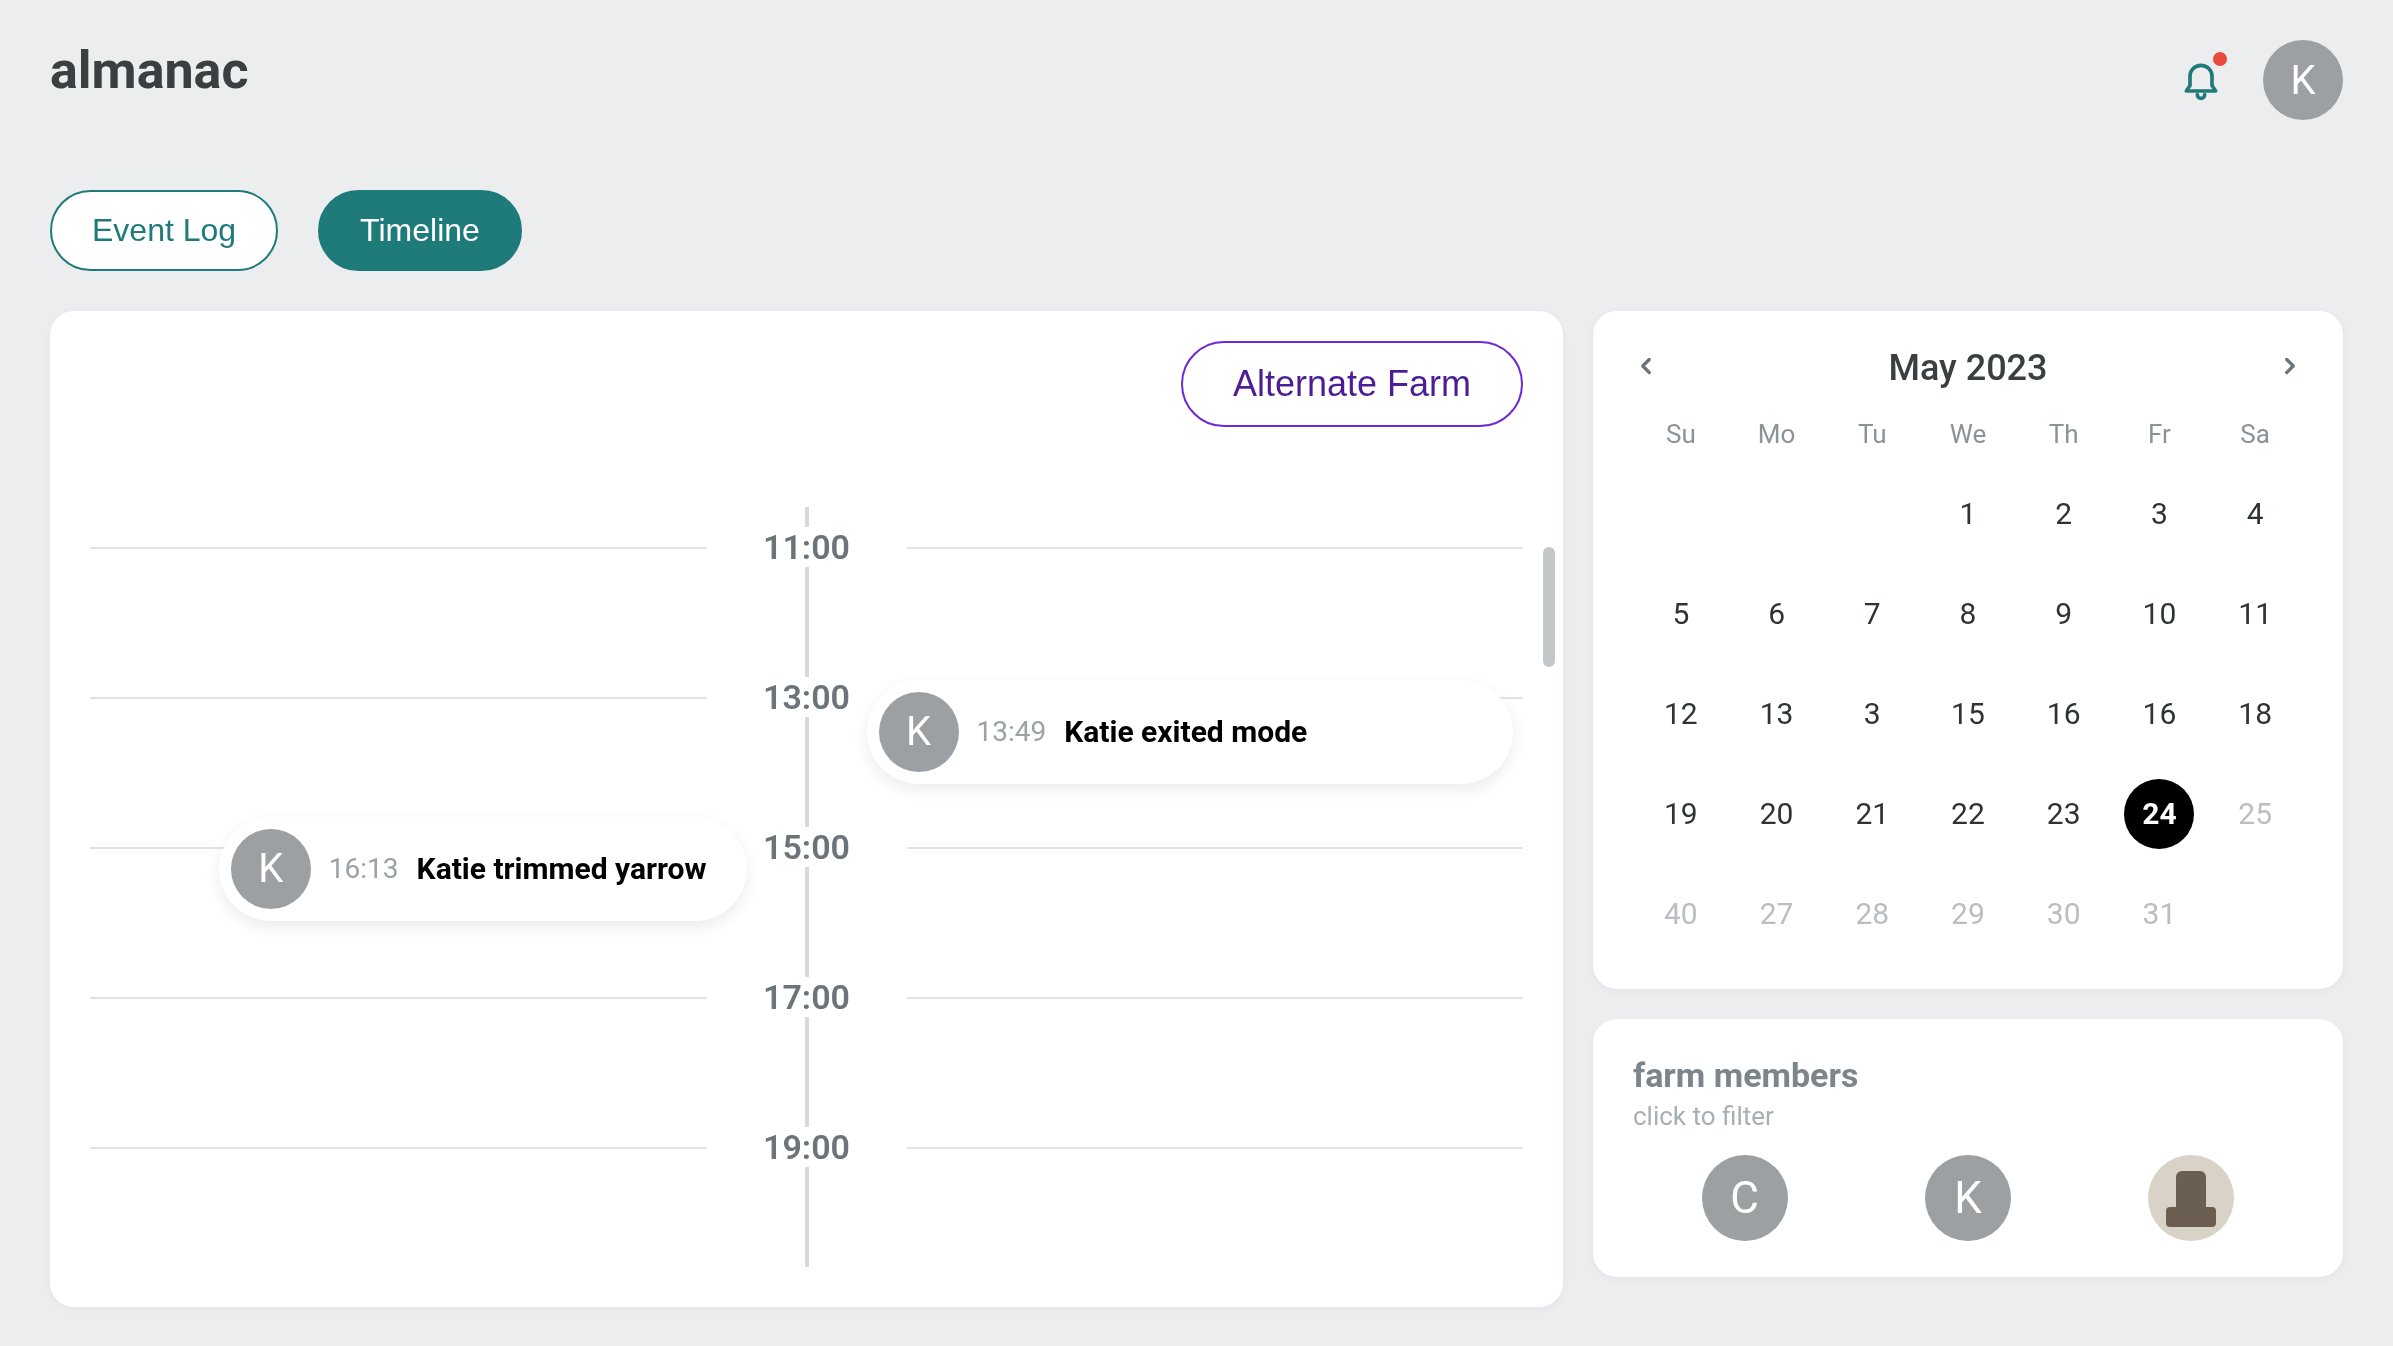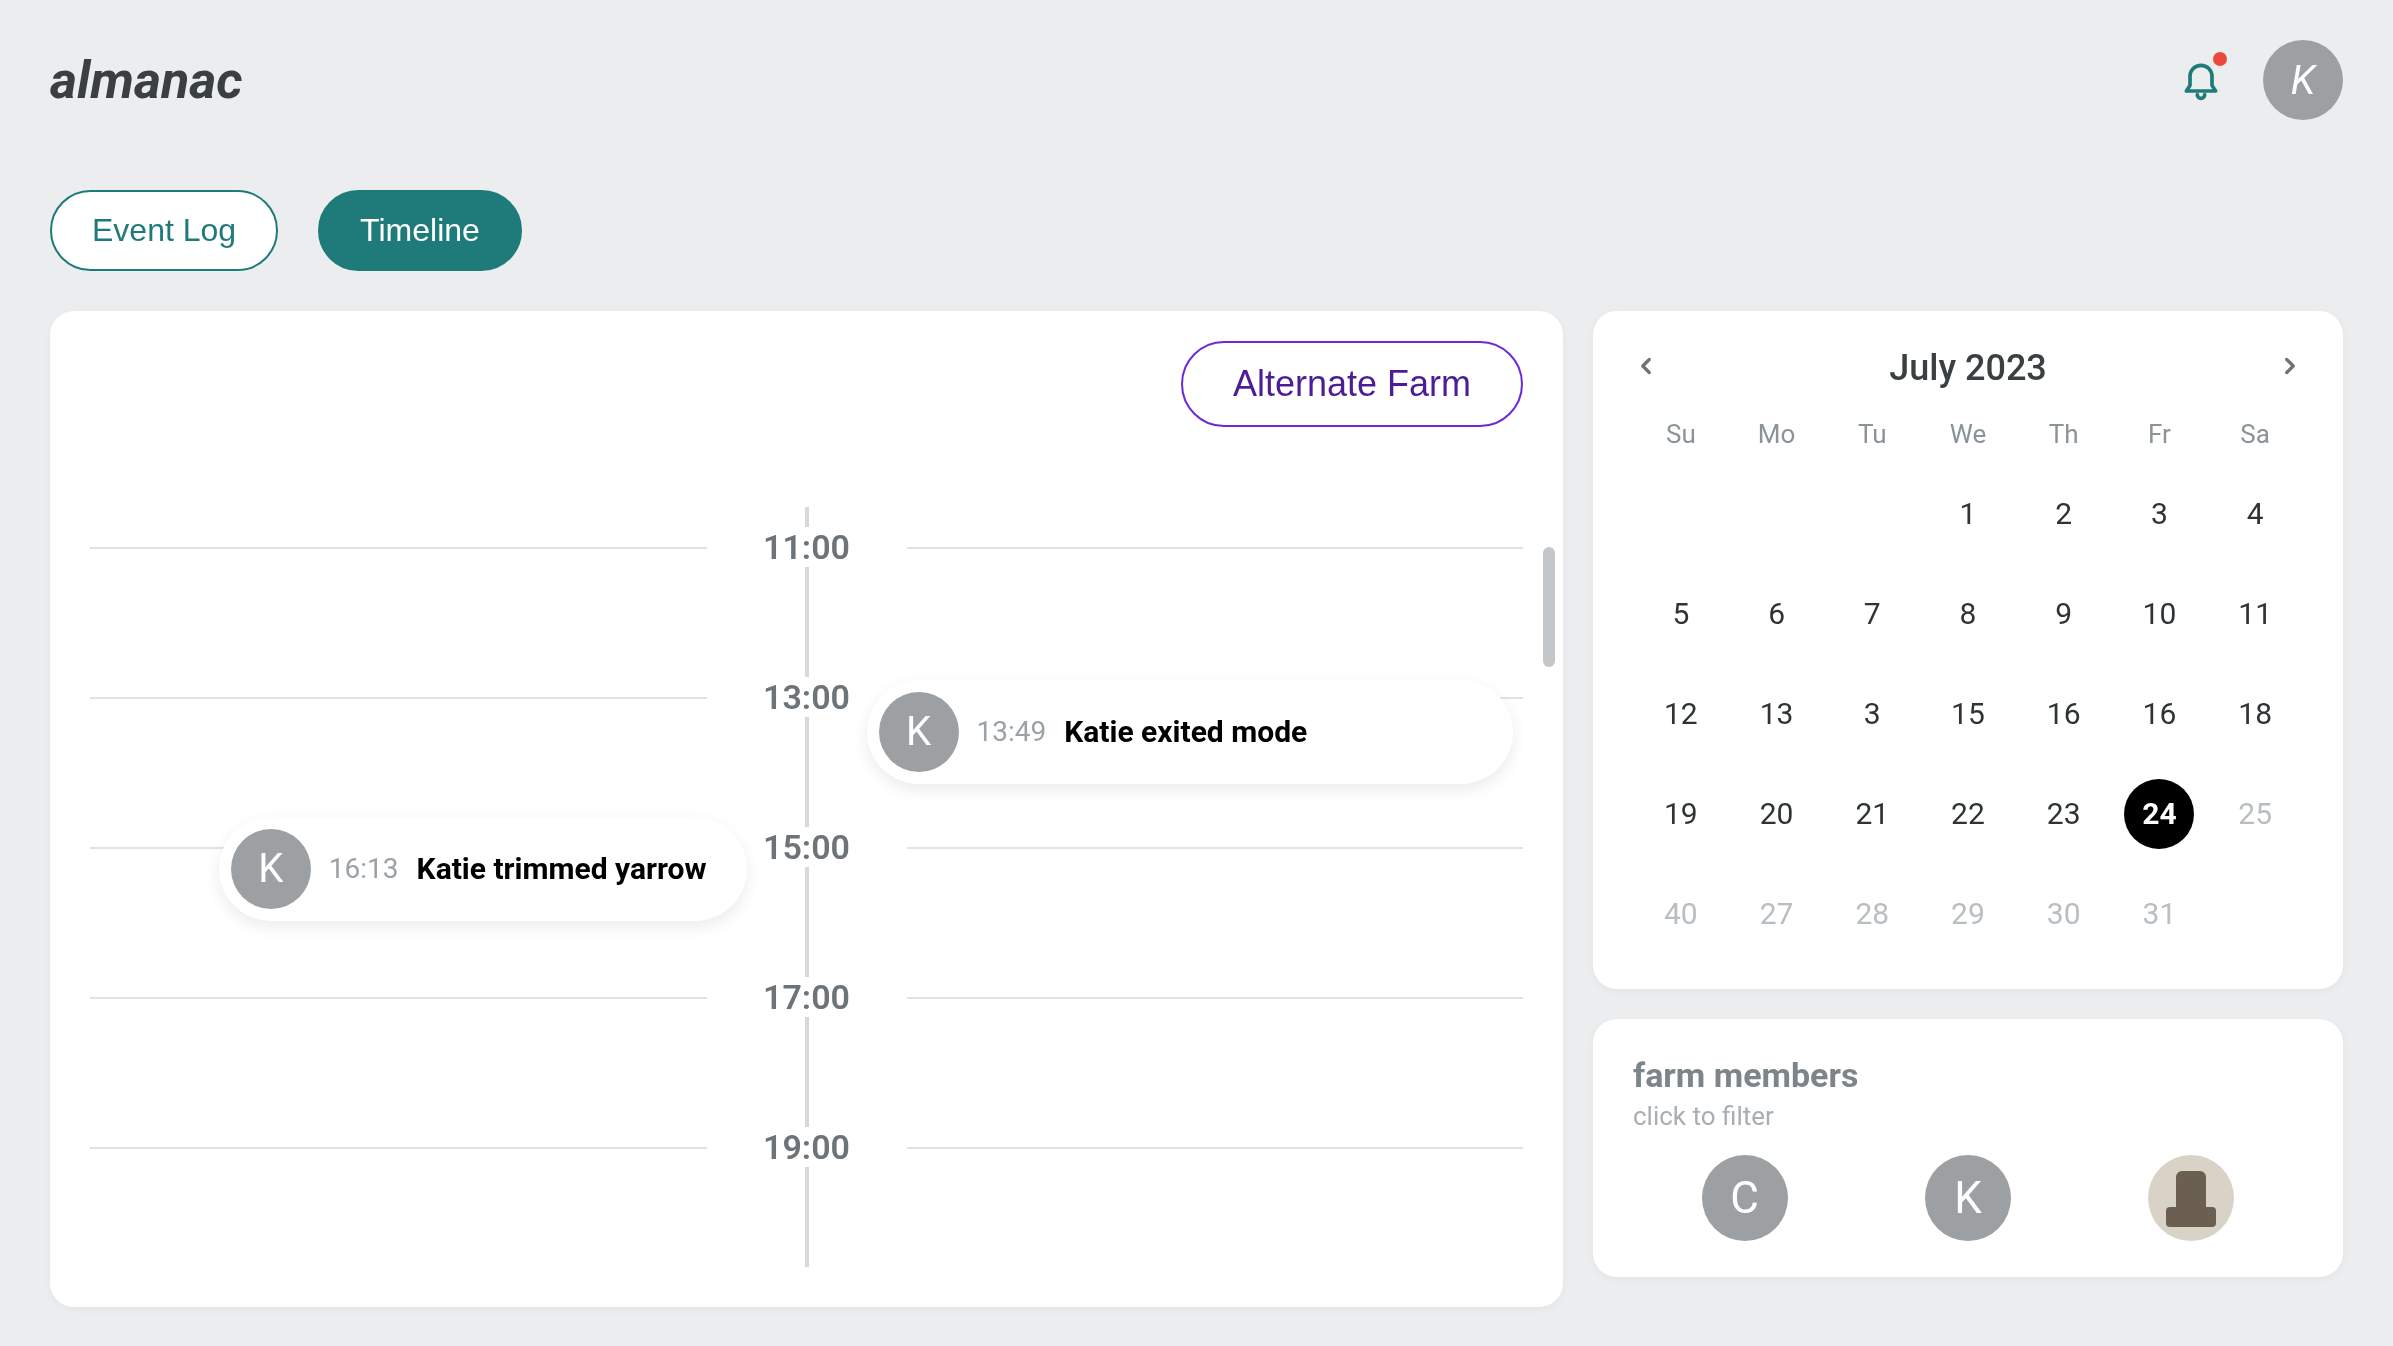--- a/index.html
+++ b/index.html
@@ -11,24 +11,22 @@
     height: 1346px;
     overflow: hidden;
   }
   .container {
     background: #ecedee;
     padding: 0 50px;
   }
   
   .header {
     display: flex;
-    align-items: center;
     justify-content: space-between;
     padding: 40px 0 20px 0;
-    font-style: italic;
   }
   .brand {
     font-size: 52px;
     font-weight: 700;
     color: #3a3f42;
   }
   .header-right {
     display: flex;
     align-items: center;
     gap: 40px;
@@ -372,21 +370,21 @@
     </div>
 
     <div class="sidebar">
       <div class="card calendar-card">
         <div class="cal-header">
           <span class="chev">
             <svg width="26" height="26" viewBox="0 0 24 24" fill="none" stroke="#6c7479" stroke-width="3" stroke-linecap="round" stroke-linejoin="round">
                 <polyline points="15 18 9 12 15 6"></polyline>
               </svg>
           </span>
-          <div class="cal-title">July 2023</div>
+          <div class="cal-title">May 2023</div>
           <span class="chev">
             <svg width="26" height="26" viewBox="0 0 24 24" fill="none" stroke="#6c7479" stroke-width="3" stroke-linecap="round" stroke-linejoin="round">
                 <polyline points="9 18 15 12 9 6"></polyline>
               </svg>
           </span>
         </div>
         <div class="cal-grid" id="cal-grid">
             <div class="dow">Su</div>
             <div class="dow">Mo</div>
             <div class="dow">Tu</div>

